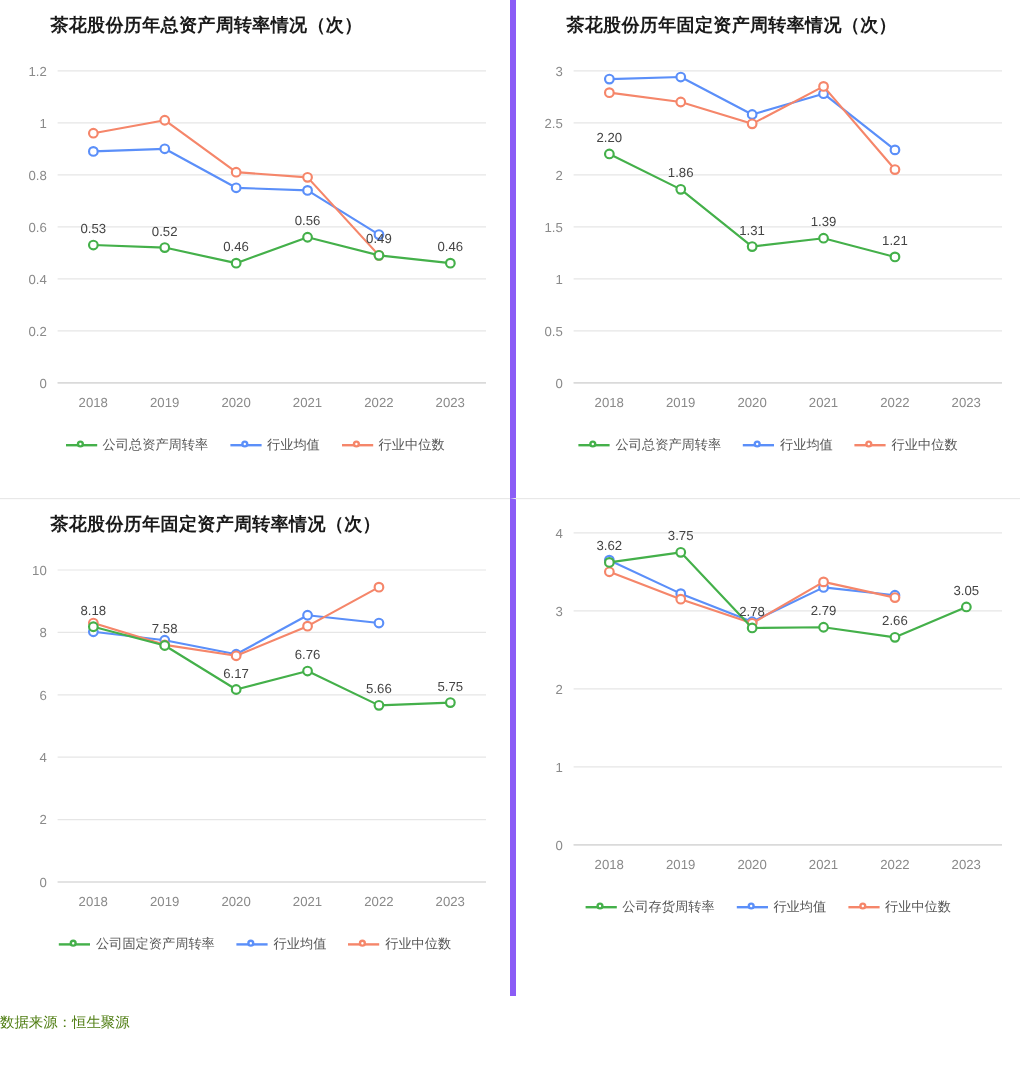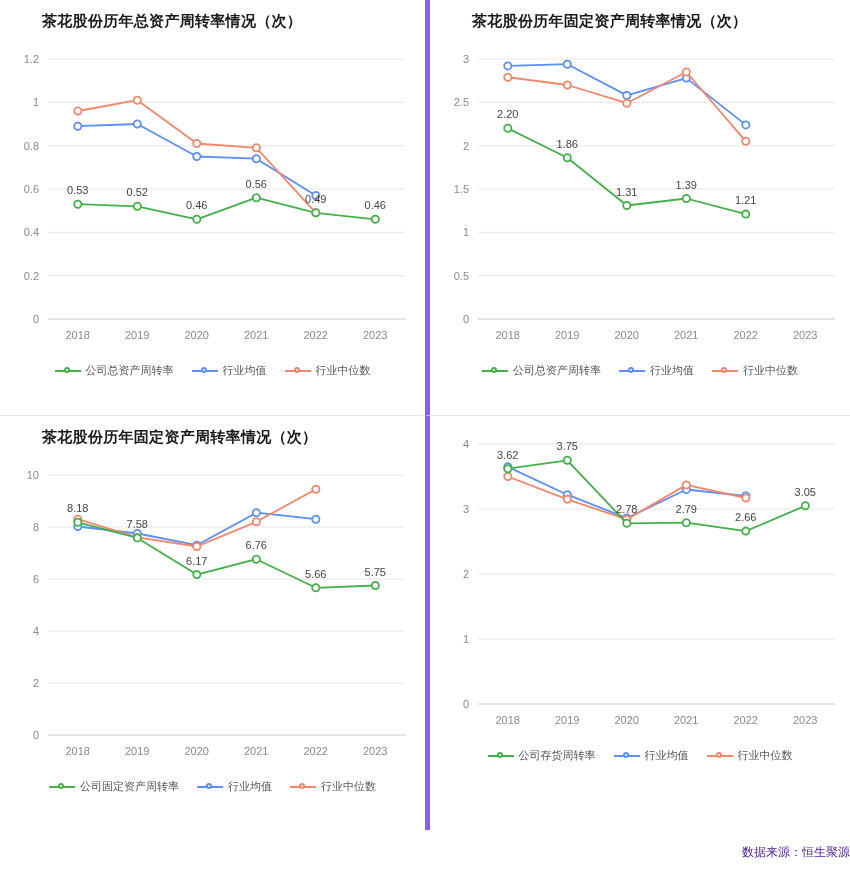--- a/index.html
+++ b/index.html
@@ -77,23 +77,23 @@
     width: 6px;
     height: 6px;
     border-radius: 50%;
     background: #fff;
     border: 2px solid #000;
     box-sizing: border-box;
   }
   .legend-label { color: #555; }
 
   .footer {
-    text-align: right;
+    text-align: left;
     font-size: 12px;
-    color: #4c1d95;
+    color: #4d7c0f;
     padding-top: 14px;
   }
 </style>
 </head>
 <body>
 
 <div class="grid">
 
   <div class="panel">
     <div class="chart-title">茶花股份历年总资产周转率情况（次）</div>

